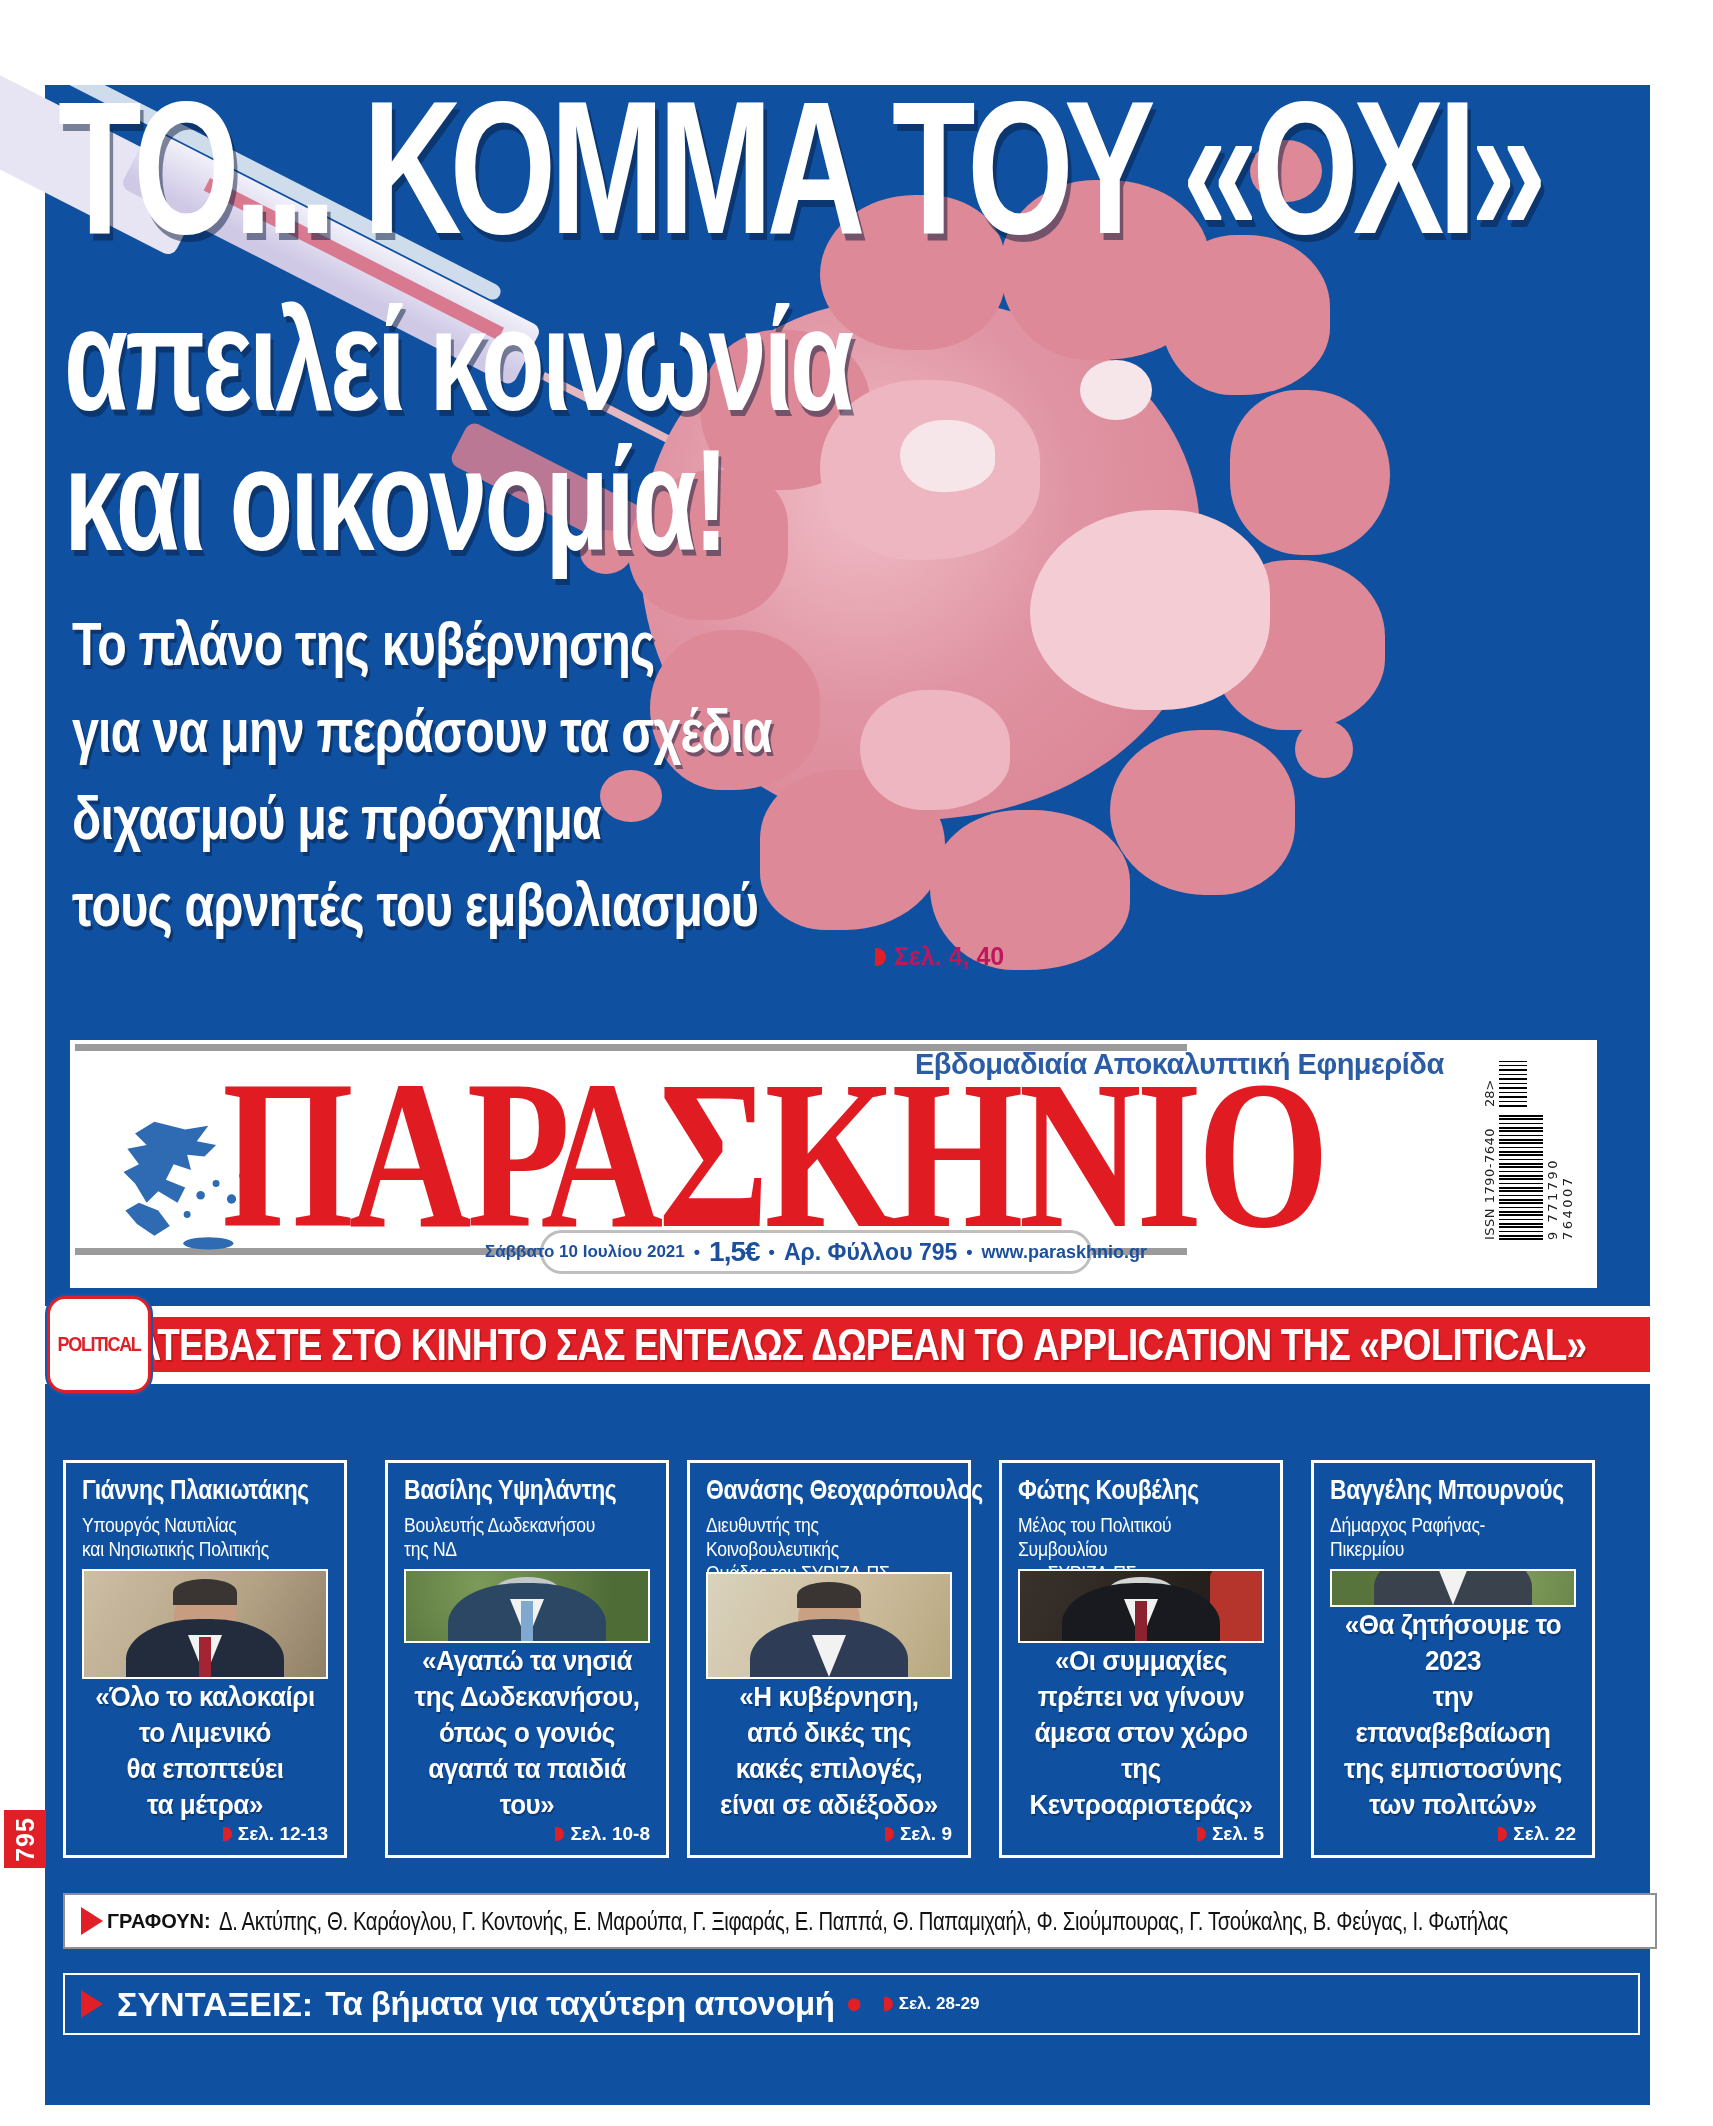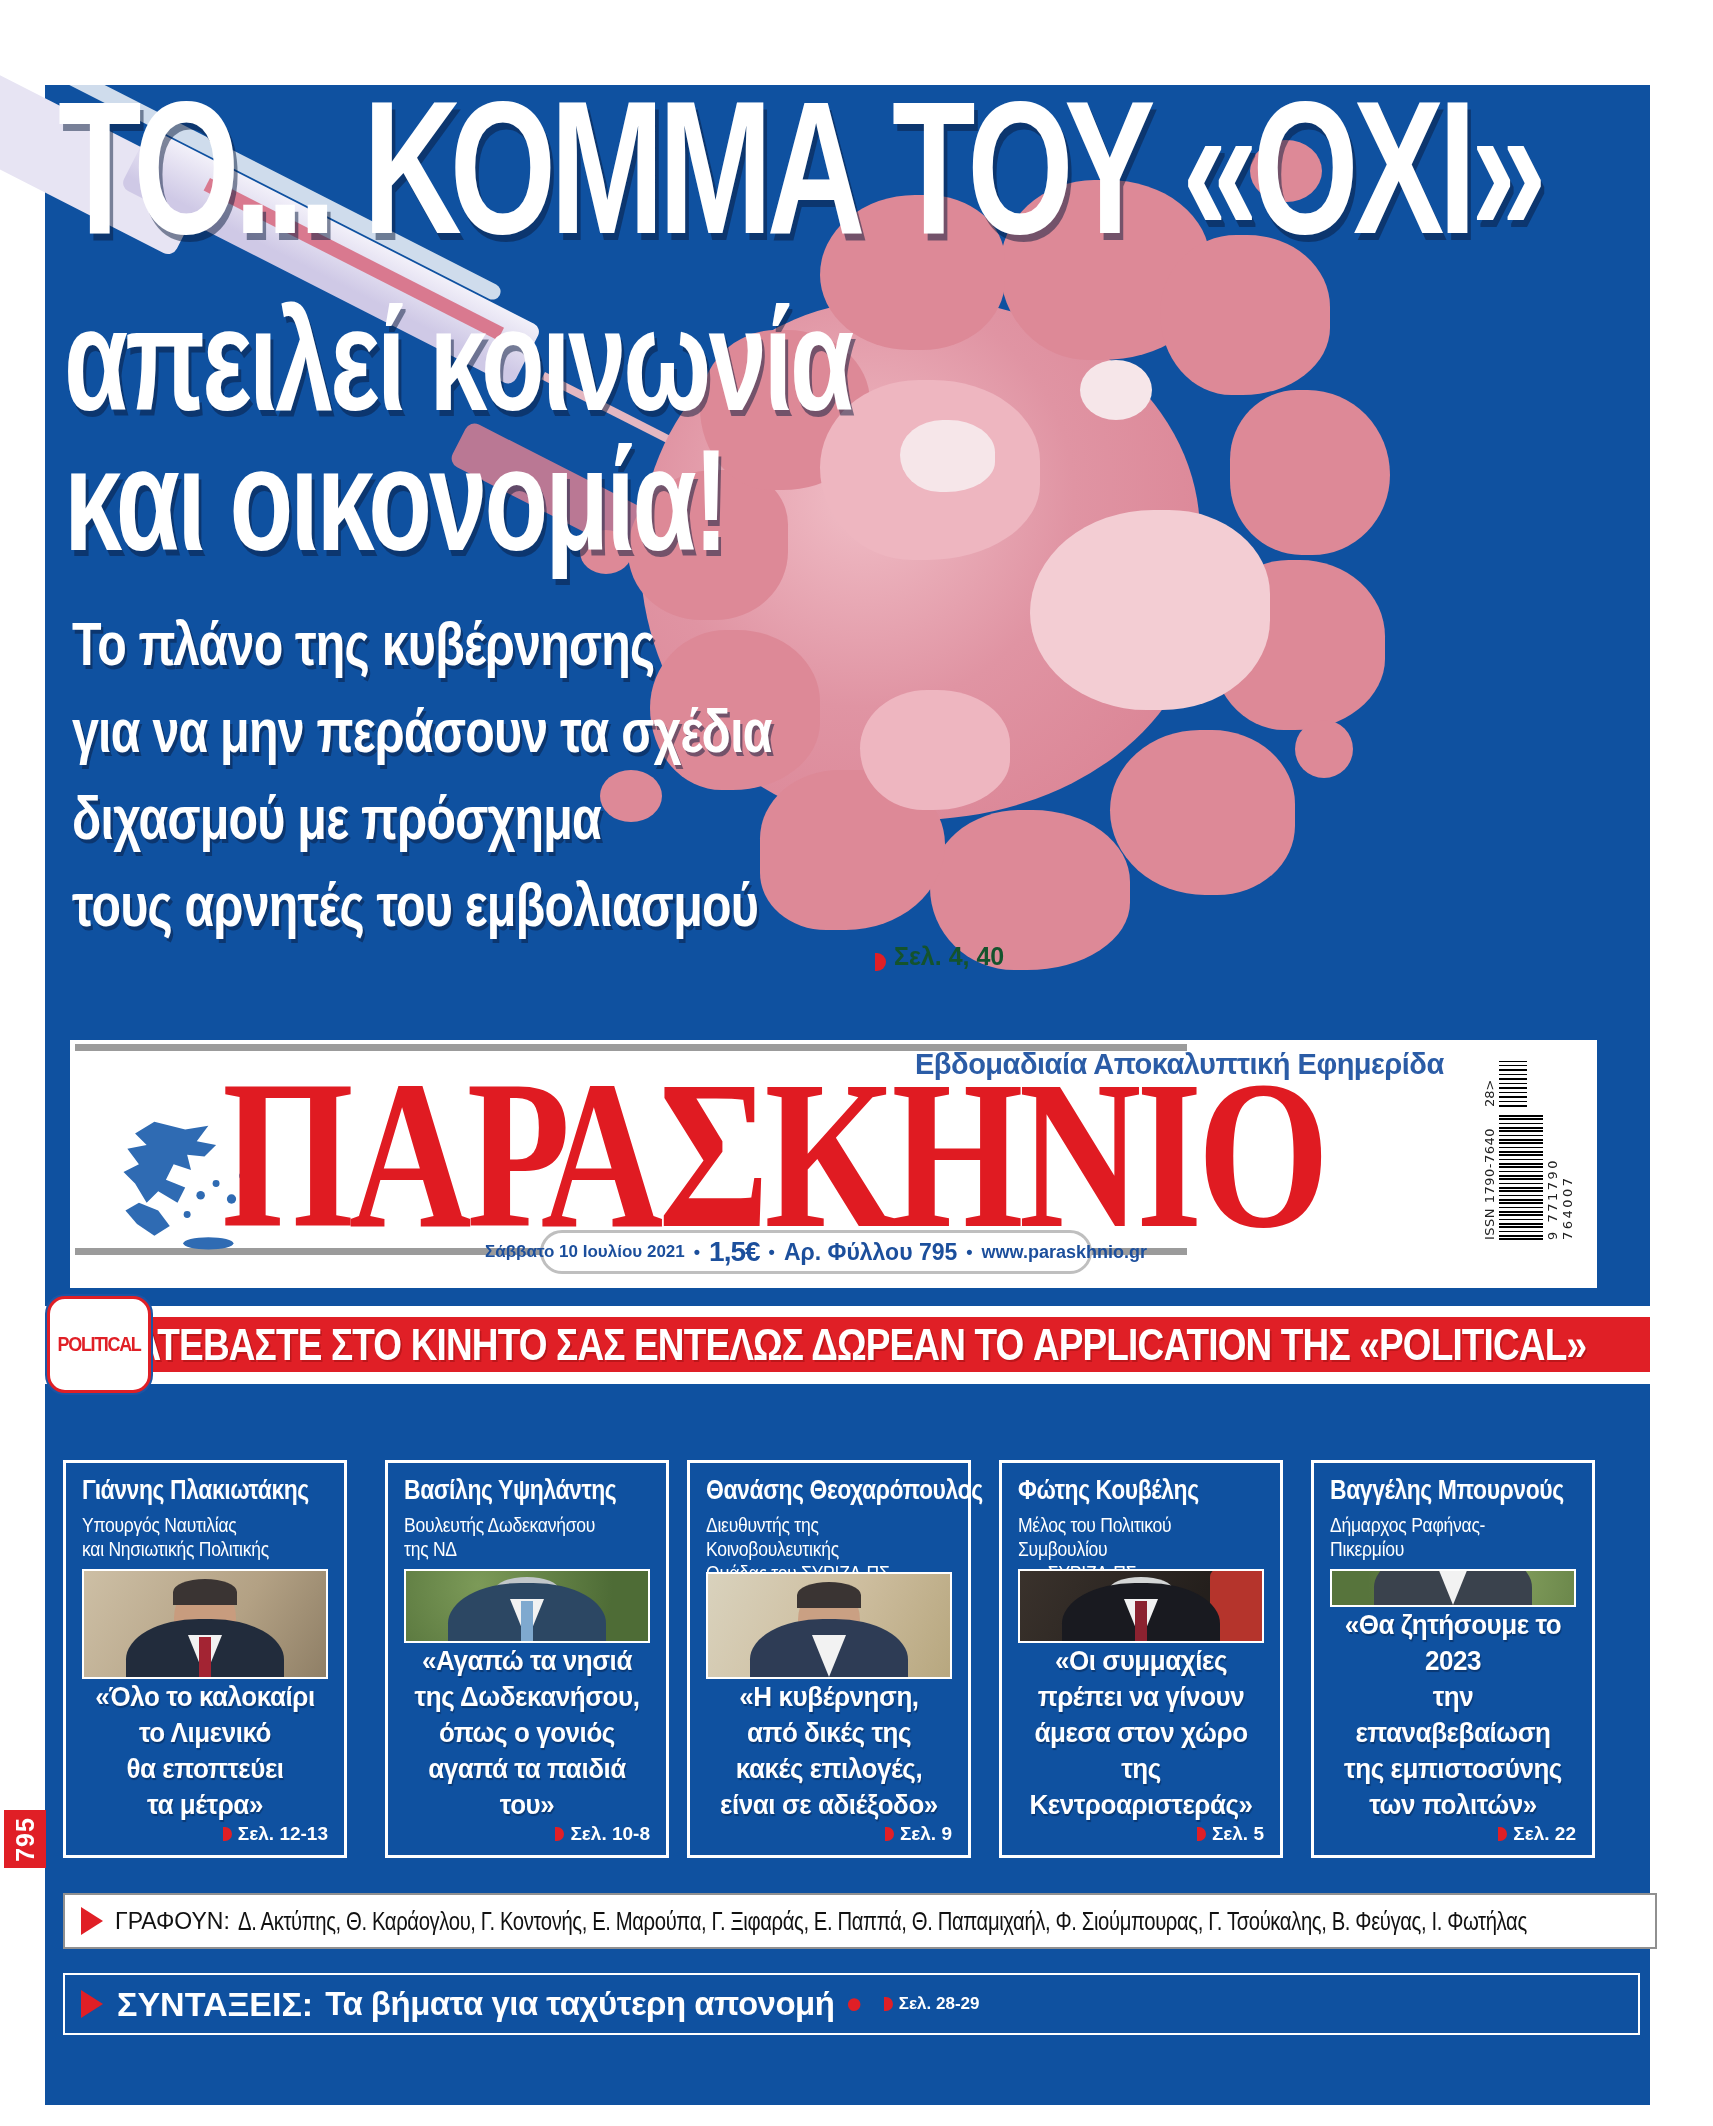--- a/index.html
+++ b/index.html
@@ -40,21 +40,21 @@
     font-size:145px;line-height:1;letter-spacing:-4px;white-space:nowrap;
     transform:scaleX(.72);transform-origin:left top;
     text-shadow:4px 6px 0 rgba(9,28,62,.5);}
   .hl2{top:288px;}
   .hl3{top:428px;}
   .deck{position:absolute;left:72px;top:600px;z-index:3;color:#fff;font-weight:bold;
     font-size:62px;line-height:87px;letter-spacing:-1px;white-space:nowrap;
     transform:scaleX(.78);transform-origin:left top;
     text-shadow:3px 4px 0 rgba(9,28,62,.5);}
   .deck span{display:block;}
-  .top-pageref{position:absolute;left:875px;top:942px;z-index:3;color:#14532d;font-size:25px;font-weight:bold;display:flex;align-items:flex-end;}
+  .top-pageref{position:absolute;left:875px;top:942px;z-index:3;color:#be185d;font-size:25px;font-weight:bold;display:flex;align-items:center;}
   .pmark{display:inline-block;width:11px;height:18px;background:var(--red);border-radius:0 10px 10px 0;margin-right:8px;}
   .pmark.sm{width:9px;height:14px;margin-right:6px;}
 
   
   .masthead{position:absolute;left:70px;top:1040px;width:1527px;height:248px;background:#fff;z-index:4;}
   .rule{position:absolute;background:#9b9b9b;z-index:5;}
   .rule-top{left:75px;top:1044px;width:1112px;height:7px;}
   .rule-bottom{left:75px;top:1248px;width:1112px;height:7px;}
   .tagline{position:absolute;left:915px;top:1048px;z-index:6;color:#2b5ca6;font-weight:bold;font-size:29px;letter-spacing:-0.5px;}
   .greece-map{position:absolute;left:80px;top:1118px;width:195px;height:135px;z-index:6;}
@@ -116,21 +116,21 @@
   .photo-5 .ph-hair{height:12px;background:#5d5650;top:10%;} .photo-5 .ph-body{background:#3a424d;}
   .sp-quote{flex:1;display:flex;align-items:center;justify-content:center;text-align:center;
     font-size:28px;font-weight:bold;line-height:36px;letter-spacing:-0.5px;white-space:pre-line;
     transform:scaleX(.93);text-shadow:1px 2px 1px rgba(0,20,50,.4);}
   .sp-ref{align-self:flex-end;font-size:19px;font-weight:bold;display:flex;align-items:center;}
 
   
   .authors{position:absolute;left:63px;top:1893px;width:1594px;height:56px;background:#fff;border:2px solid #909090;
     z-index:3;display:flex;align-items:center;padding:0 16px;color:#111;}
   .tri{width:0;height:0;border-left:22px solid var(--red);border-top:14px solid transparent;border-bottom:14px solid transparent;flex:none;}
-  .authors .a-label{font-weight:normal;font-size:23px;margin-left:12px;white-space:nowrap;}
+  .authors .a-label{font-weight:bold;font-size:20px;margin-left:4px;white-space:nowrap;}
   .authors .a-names{font-size:26px;letter-spacing:-0.5px;white-space:nowrap;display:inline-block;
     transform:scaleX(.78);transform-origin:left center;margin-left:8px;}
   .pensions{position:absolute;left:63px;top:1973px;width:1577px;height:62px;border:2px solid #fff;z-index:3;
     display:flex;align-items:center;padding:0 16px;color:#fff;white-space:nowrap;}
   .pensions .pn-label{font-weight:bold;font-size:34px;margin-left:14px;}
   .pensions .pn-t1{font-size:33px;font-weight:bold;margin-left:12px;letter-spacing:-0.5px;}
   .pensions .pn-bullet{color:var(--red);font-size:44px;font-weight:bold;margin:0 12px;line-height:0;}
   .pensions .pn-t2{font-size:33px;font-weight:bold;letter-spacing:-0.5px;}
   .pensions .pn-ref{font-size:17px;font-weight:bold;margin-left:10px;display:flex;align-items:center;}
   .spine{position:absolute;left:4px;top:1810px;width:42px;height:58px;background:var(--red);z-index:5;

